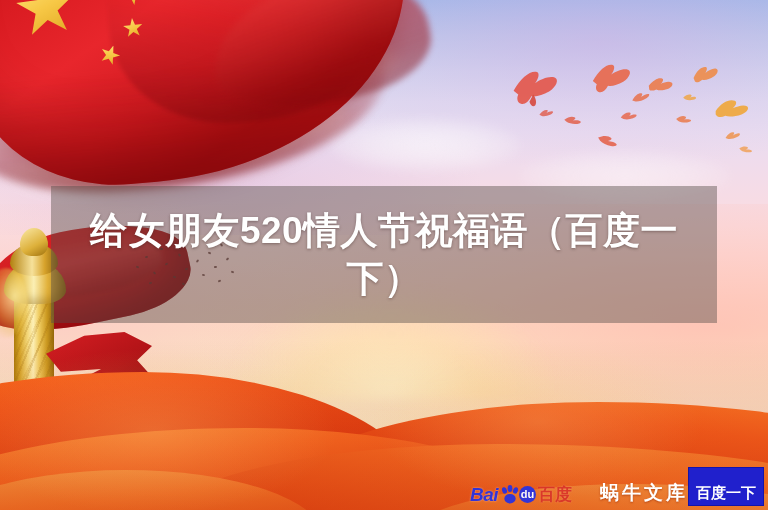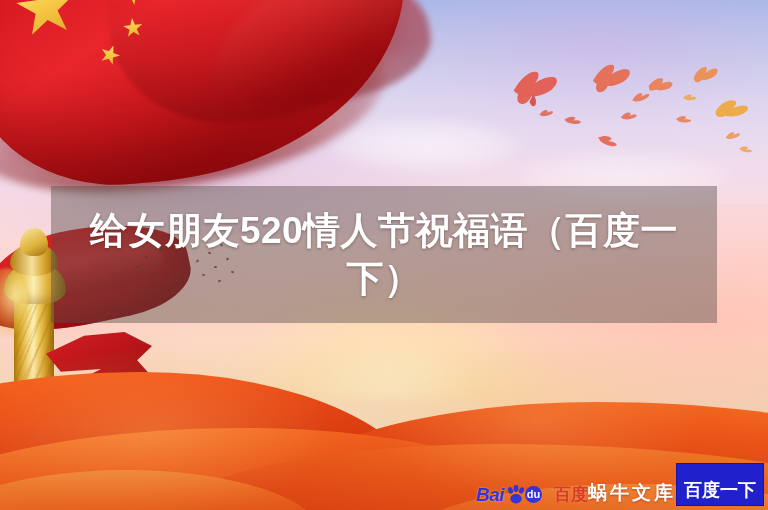--- a/index.html
+++ b/index.html
@@ -266,37 +266,38 @@
     font-size:11px; font-weight:bold;
     border-radius:50%;
     width:17px; height:17px; line-height:17px; text-align:center;
     margin-left:-3px;
     font-family:"Liberation Sans", sans-serif;
   }
   .baidu-cn {
     font-family:"Liberation Sans", sans-serif;
     font-size:17px; font-weight:bold;
     color:#d8302a;
-    margin-left:11px;
+    margin-left:1px;
     opacity:.92;
     text-shadow:0 0 2px rgba(255,220,200,0.35);
   }
   .site-name {
     font-family:"Liberation Sans", sans-serif;
     font-size:19px;
     font-weight:bold;
     color:#ffffff;
     letter-spacing:3px;
     text-shadow:0 1px 2px rgba(140,35,5,0.55);
+    margin-left:28px;
   }
   .search-btn {
     background:#2020cc;
     color:#ffffff;
     font-family:"Liberation Sans", sans-serif;
-    font-size:18px;
+    font-size:15px;
     font-weight:bold;
     padding:17px 7px 4px;
     letter-spacing:0px;
     border:1px solid #1414aa;
     line-height:1.1;
     cursor:pointer;
   }
 </style>
 </head>
 <body>

